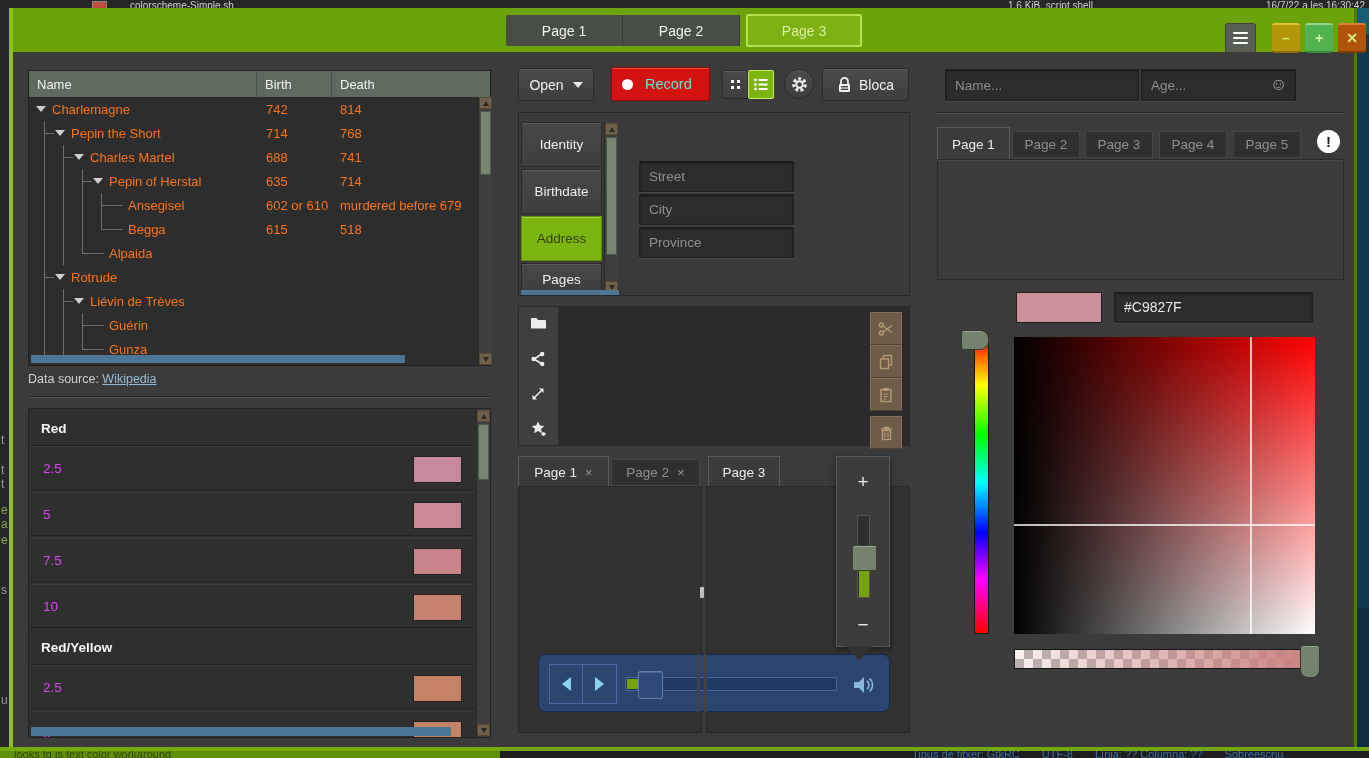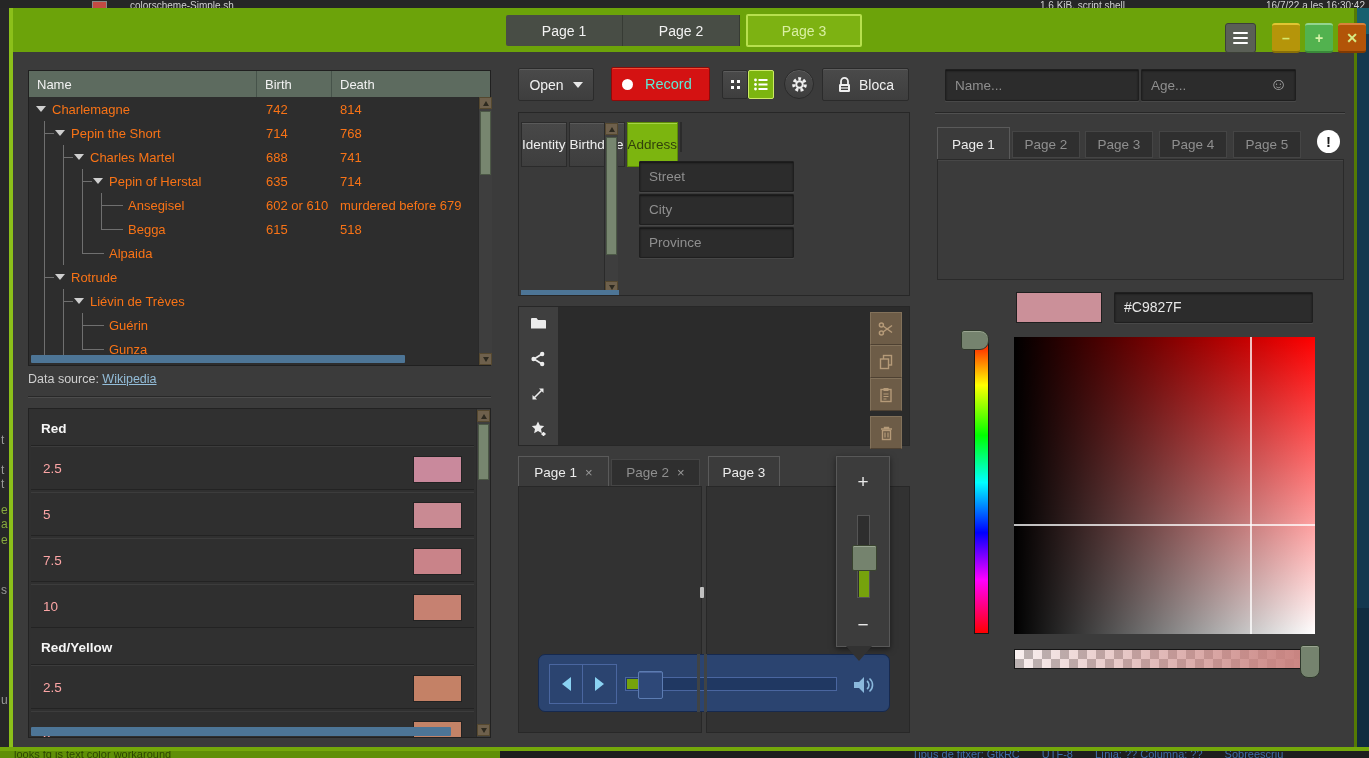--- a/index.html
+++ b/index.html
@@ -59,41 +59,41 @@
   .sb-thumb{position:absolute;left:1px;width:11px;background:#77866f;border:1px solid #4c5846;box-sizing:border-box;}
   #tree-hbar{position:absolute;left:2px;bottom:2px;width:374px;height:8px;background:#4d7596;border-radius:1px;}
   #data-source{left:28px;top:372px;font-size:12.5px;color:#cfcfcf;}
   #data-source a{color:#93bdd9;text-decoration:underline;}
   #left-sep{left:28px;top:396px;width:463px;height:1px;background:#282828;border-bottom:1px solid #4c4c4c;}
   
   #scale-list{left:28px;top:408px;width:463px;height:330px;background:#303030;border:1px solid #222;box-sizing:border-box;overflow:hidden;}
   #scale-rows{position:absolute;left:2px;top:2px;width:443px;}
   .shead{height:34px;display:flex;align-items:center;padding-left:10px;font-size:13.5px;font-weight:bold;color:#f5f5f5;border-bottom:1px solid #232323;}
   .srow{position:relative;height:42px;margin-bottom:2px;background:#2f2f2f;border-top:1px solid #3c3c3c;border-bottom:1px solid #232323;
-    display:flex;align-items:center;font-size:13.5px;color:#fca5a5;}
+    display:flex;align-items:center;font-size:13.5px;color:#d946ef;}
   .sval{margin-left:12px;}
   .sswatch{position:absolute;right:12px;top:9px;width:47px;height:25px;border:1px solid #222;}
   #list-hbar{position:absolute;left:2px;top:318px;width:420px;height:9px;background:#4d7596;border-radius:1px;}
   
   .gtk-btn{background:linear-gradient(#4a4a4a,#3e3e3e);border:1px solid #2b2b2b;box-shadow:inset 0 1px 0 #5d5d5d;
     color:#f0f0f0;font-size:14px;display:flex;align-items:center;justify-content:center;box-sizing:border-box;border-radius:2px;}
   #btn-open{left:518px;top:68px;width:76px;height:33px;gap:9px;}
   .caret{width:0;height:0;border-left:5px solid transparent;border-right:5px solid transparent;border-top:6px solid #e8e8e8;}
   #btn-record{left:611px;top:67px;width:99px;height:34px;background:#d41212;border:1px solid #8f0a0a;box-shadow:inset 0 1px 0 #f04b33;
     border-radius:2px;display:flex;align-items:center;box-sizing:border-box;color:#5eead4;font-size:14.5px;gap:12px;padding-left:10px;}
   #rec-dot{width:11px;height:11px;border-radius:50%;background:#fff;}
   #btn-grid{left:722px;top:70px;width:26px;height:29px;}
   .gsq{width:9px;height:9px;position:relative;}
   .gsq::before{content:"";position:absolute;width:3px;height:3px;background:#fff;left:0;top:0;box-shadow:6px 0 #fff,0 6px #fff,6px 6px #fff;}
   #btn-list{left:748px;top:70px;width:26px;height:29px;background:#7cb50f;border:1px solid #cdea66;box-shadow:none;}
   #btn-gear{left:784px;top:69px;width:30px;height:30px;border-radius:50%;}
   #btn-lock{left:822px;top:68px;width:87px;height:33px;gap:7px;}
   
   #form-frame{left:518px;top:112px;width:392px;height:184px;background:#3a3a3a;border:1px solid #272727;box-sizing:border-box;}
-  #sidebar{position:absolute;left:2px;top:9px;width:81px;display:flex;flex-direction:row;gap:2px;}
+  #sidebar{position:absolute;left:2px;top:9px;width:81px;display:flex;flex-direction:column;gap:2px;}
   .sbtn{height:45px;background:linear-gradient(#484848,#3e3e3e);border:1px solid #2b2b2b;box-shadow:inset 0 1px 0 #5a5a5a;
     display:flex;align-items:center;justify-content:center;font-size:13.5px;color:#efefef;box-sizing:border-box;}
   .sbtn.act{background:#7cb50f;color:#31400b;border-color:#5e8c06;box-shadow:inset 0 1px 0 #a4d446;}
   .sbtn.cut{height:30px;overflow:hidden;align-items:flex-start;padding-top:8px;}
   #form-vsb{left:85px;top:9px;height:172px;}
   #form-blue{position:absolute;left:2px;top:177px;width:98px;height:5px;background:#4d7596;}
   #fields{position:absolute;left:120px;top:48px;width:155px;display:flex;flex-direction:column;gap:2px;}
   .entry{background:#2c2c2c;border:1px solid #1f1f1f;box-shadow:0 1px 0 rgba(255,255,255,.07),inset 0 1px 2px rgba(0,0,0,.55);
     color:#e8e8e8;font-size:13.5px;padding:0 9px;box-sizing:border-box;font-family:"Liberation Sans",sans-serif;outline:none;border-radius:1px;}
   #fields .entry{height:31px;width:155px;}
@@ -153,21 +153,21 @@
   svg{display:block;}
 </style>
 </head>
 <body>
 
 <div id="screen">
 
   <div class="abs" id="top-strip">
     <div id="file-icon"></div>
     <span class="ft" style="left:130px">colorscheme-Simple.sh</span>
-    <span class="ft" style="left:1040px">1.6 KiB, script shell</span>
+    <span class="ft" style="left:1008px">1.6 KiB, script shell</span>
     <span class="ft" style="left:1266px">16/7/22 a les 16:30:42</span>
   </div>
   <div class="abs" id="left-strip">
       <span class="lchar" style="top: 425px;">t</span>
       <span class="lchar" style="top: 455px;">t</span>
       <span class="lchar" style="top: 469px;">t</span>
       <span class="lchar grn" style="top: 495px;">e</span>
       <span class="lchar grn" style="top: 509px;">a</span>
       <span class="lchar grn" style="top: 525px;">e</span>
       <span class="lchar" style="top: 575px;">s</span>

